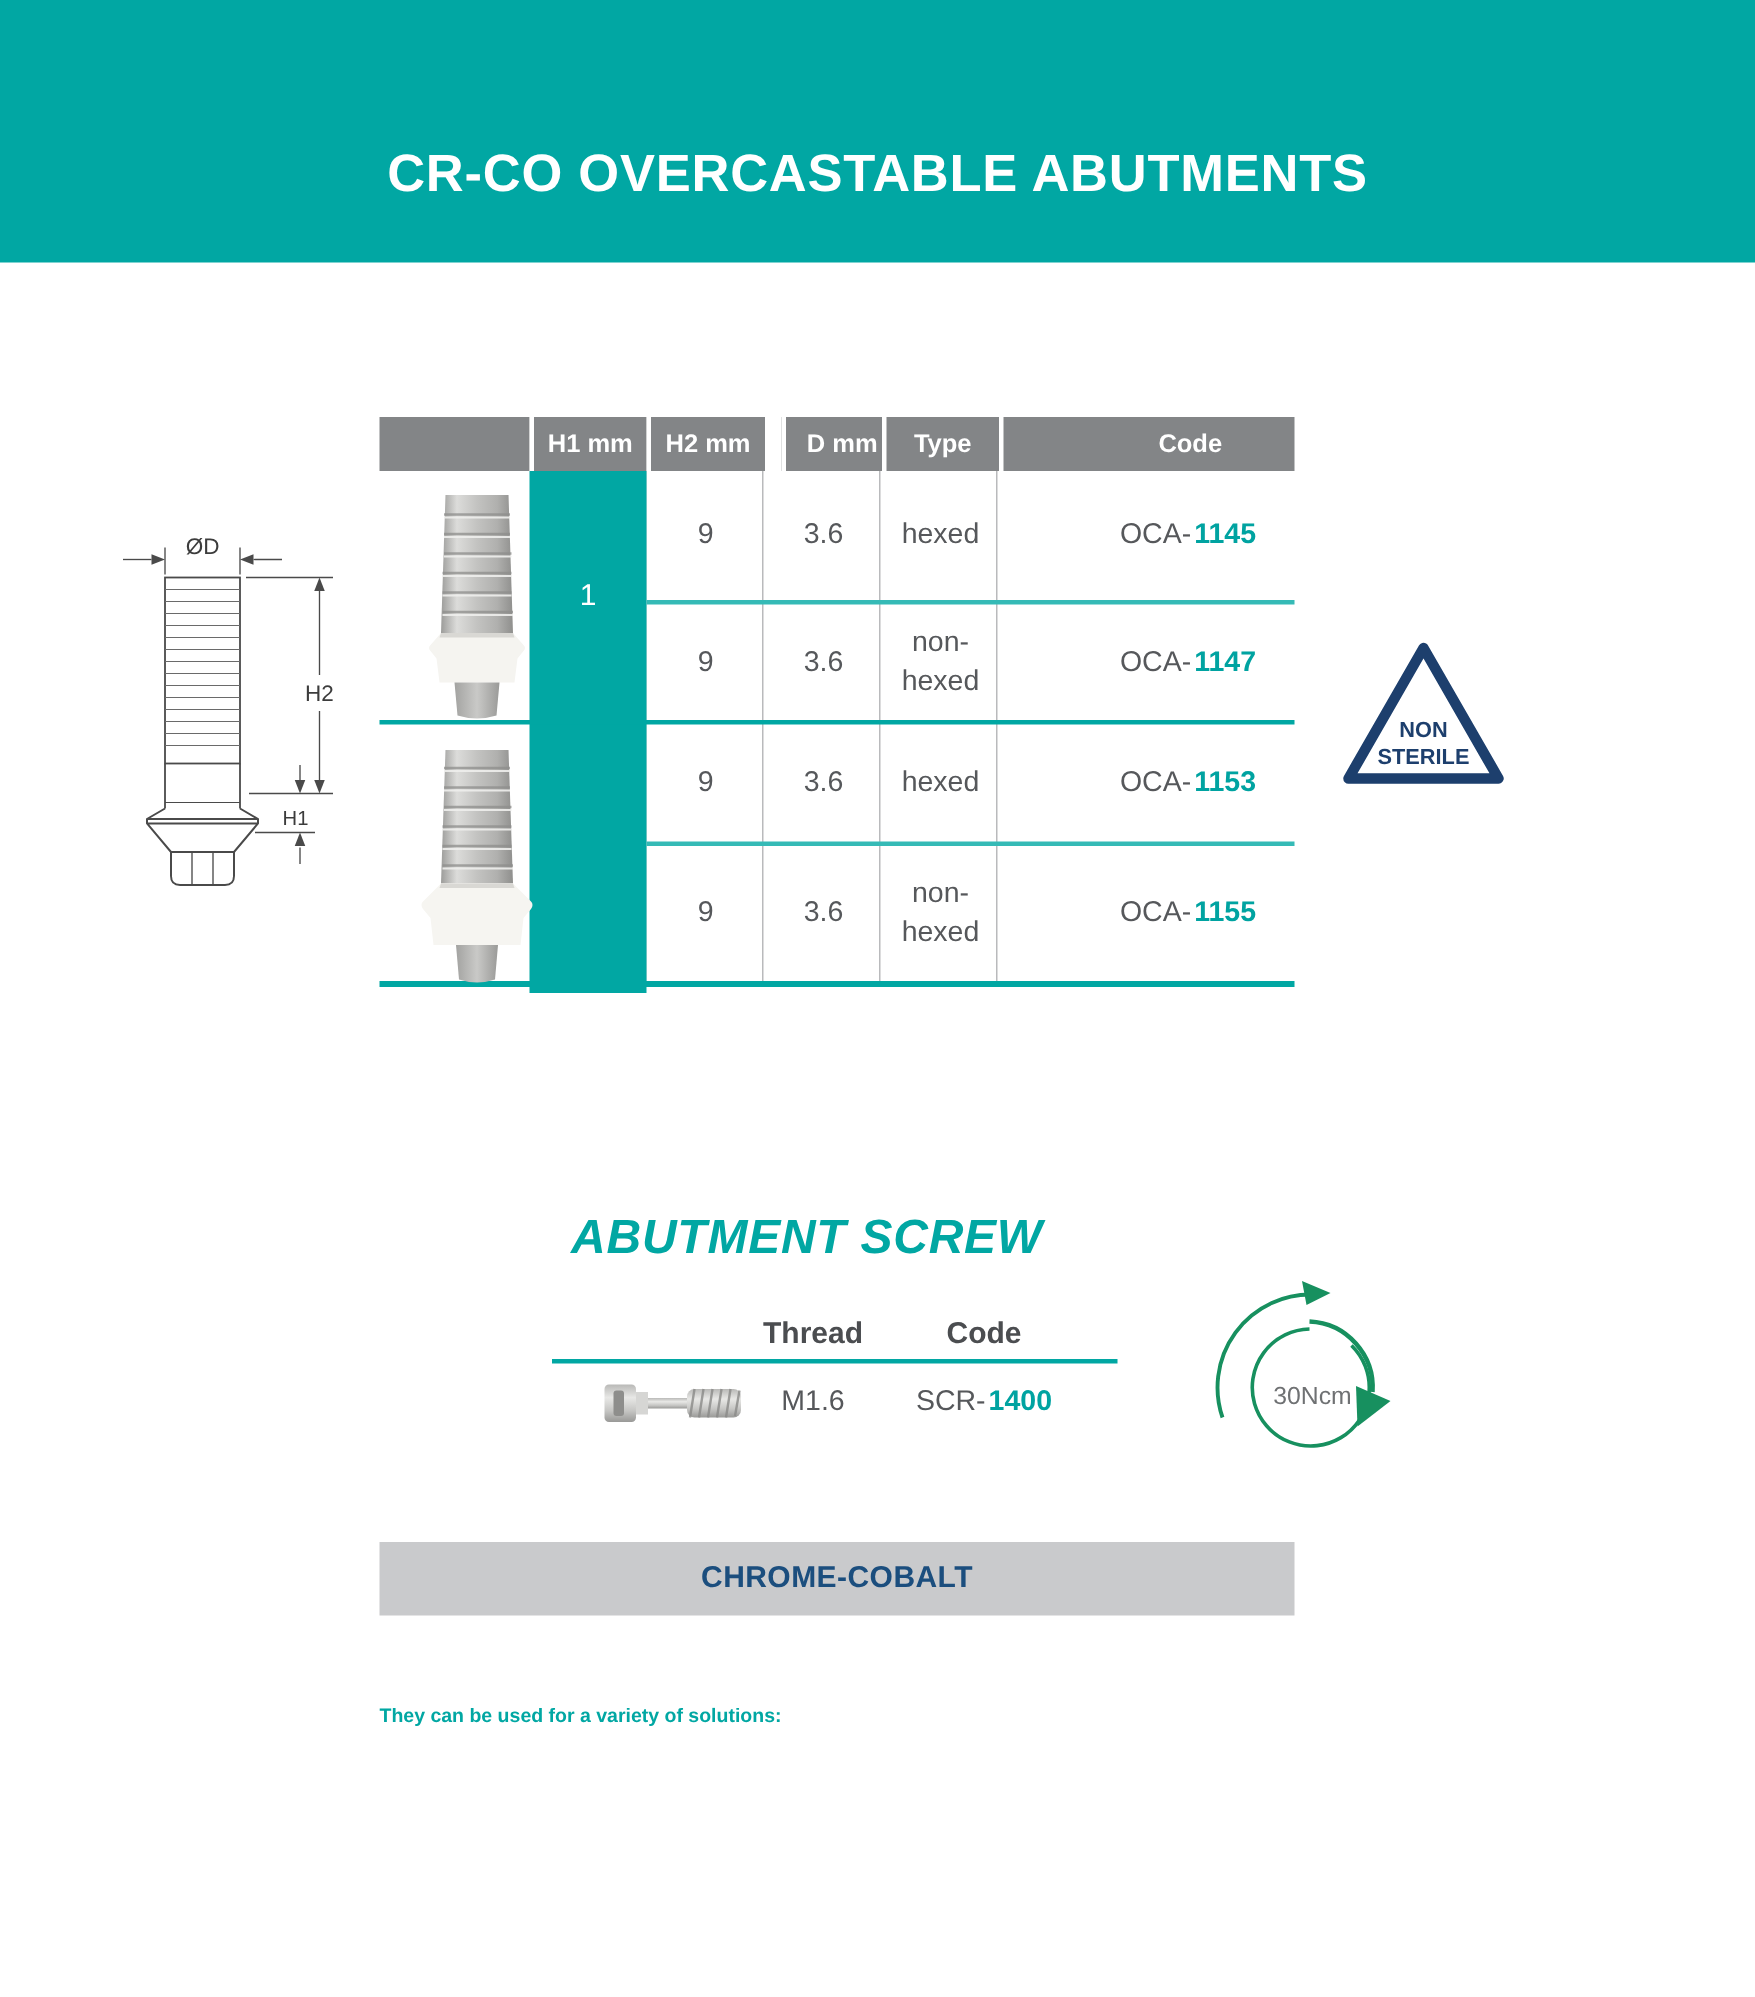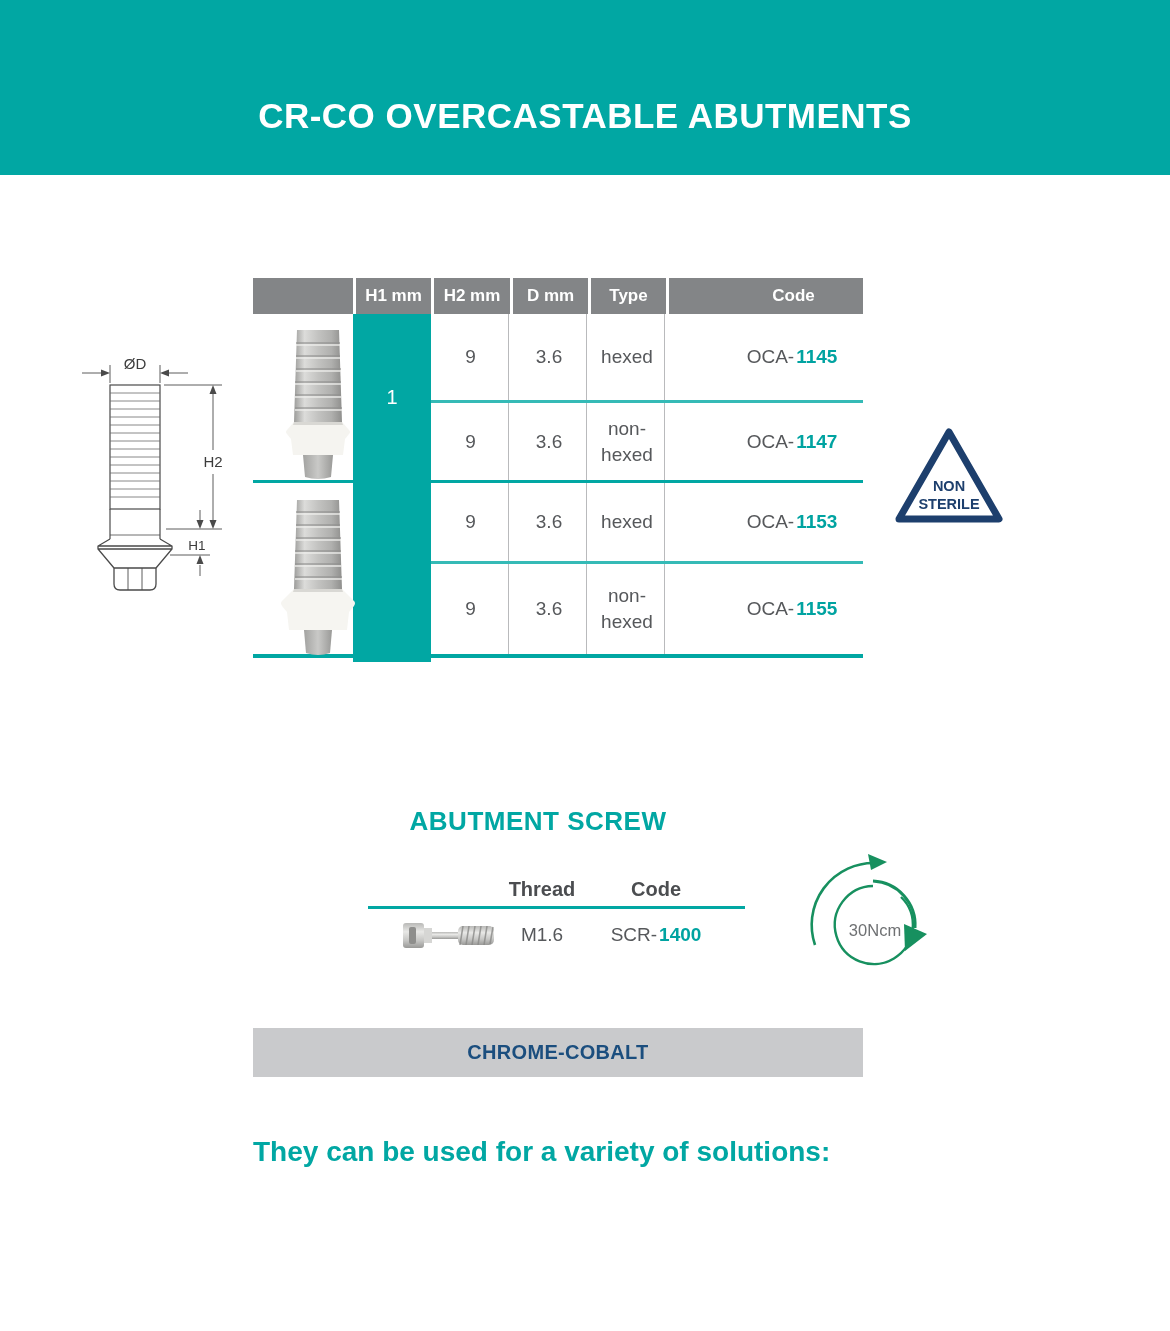--- a/index.html
+++ b/index.html
@@ -48,35 +48,35 @@
   .col-code { left:413px; width:197px; padding-left:55px; white-space:nowrap; }
   .row-1 { top:36px;  height:86px; }
   .row-2 { top:125px; height:77px; }
   .row-3 { top:205px; height:78px; }
   .row-4 { top:286px; height:90px; }
   .code-num { color:var(--code-teal); font-weight:bold; margin-left:2px; }
   .photo { position:absolute; }
   
   .screw-title {
     position:absolute; left:233px; top:806px; width:610px; text-align:center;
-    color:var(--teal); font-size:26px; font-weight:bold; letter-spacing:0.5px;
+    color:var(--teal); font-size:32px; font-weight:bold; letter-spacing:0.5px;font-style:italic;
   }
   .screw-th {
     position:absolute; top:878px; width:140px; text-align:center;
     color:#4b4d50; font-size:20px; font-weight:bold;
   }
   .screw-underline { position:absolute; left:368px; top:906px; width:377px; height:3px; background:var(--teal); }
   .screw-val { position:absolute; top:924px; width:140px; text-align:center; color:var(--text-gray); font-size:19px; white-space:nowrap; }
   
   .material-banner {
     position:absolute; left:253px; top:1028px; width:610px; height:49px;
     background:var(--banner-gray); color:var(--banner-navy);
     font-size:20px; font-weight:bold; text-align:center; line-height:49px; letter-spacing:0.3px;
   }
-  .solutions-heading { position:absolute; left:253px; top:1136px; color:var(--teal); font-size:28px; font-weight:bold; }
+  .solutions-heading { position:absolute; left:253px; top:1136px; color:var(--teal); font-size:13px; font-weight:bold; }
   .solutions-list { position:absolute; left:258px; top:1182px; margin:0; padding-left:24px; list-style:disc; }
   .solutions-list li { color:#55575a; font-size:19.5px; line-height:29px; }
   svg text { font-family:"Liberation Sans", sans-serif; }
 </style>
 </head>
 <body>
 
 <div id="page">
 
   <div class="header-band">
@@ -141,21 +141,21 @@
       <text x="143" y="135" text-anchor="middle">H2</text>
       <text x="127" y="218" text-anchor="middle" font-size="13.5">H1</text>
     </g>
   </svg>
 
   <div class="abut-table">
 
     <div class="th-cell" style="left:0;width:100px;"></div>
     <div class="th-cell th-gap" style="left:100px;width:78px;">H1 mm</div>
     <div class="th-cell th-gap" style="left:178px;width:79px;">H2 mm</div>
-    <div class="th-cell th-gap" style="left:257px;width:78px;">D mm</div>
+    <div class="th-cell th-gap" style="left:268px;width:78px;">D mm</div>
     <div class="th-cell th-gap" style="left:335px;width:78px;">Type</div>
     <div class="th-cell th-gap" style="left:413px;width:197px;padding-left:55px;">Code</div>
 
     <div class="vline" style="left:177px;"></div>
     <div class="vline" style="left:255px;"></div>
     <div class="vline" style="left:333px;"></div>
     <div class="vline" style="left:411px;"></div>
 
     <div class="teal-col"></div>
     <div class="h1-label" style="top:36px;height:166px;">1</div>

